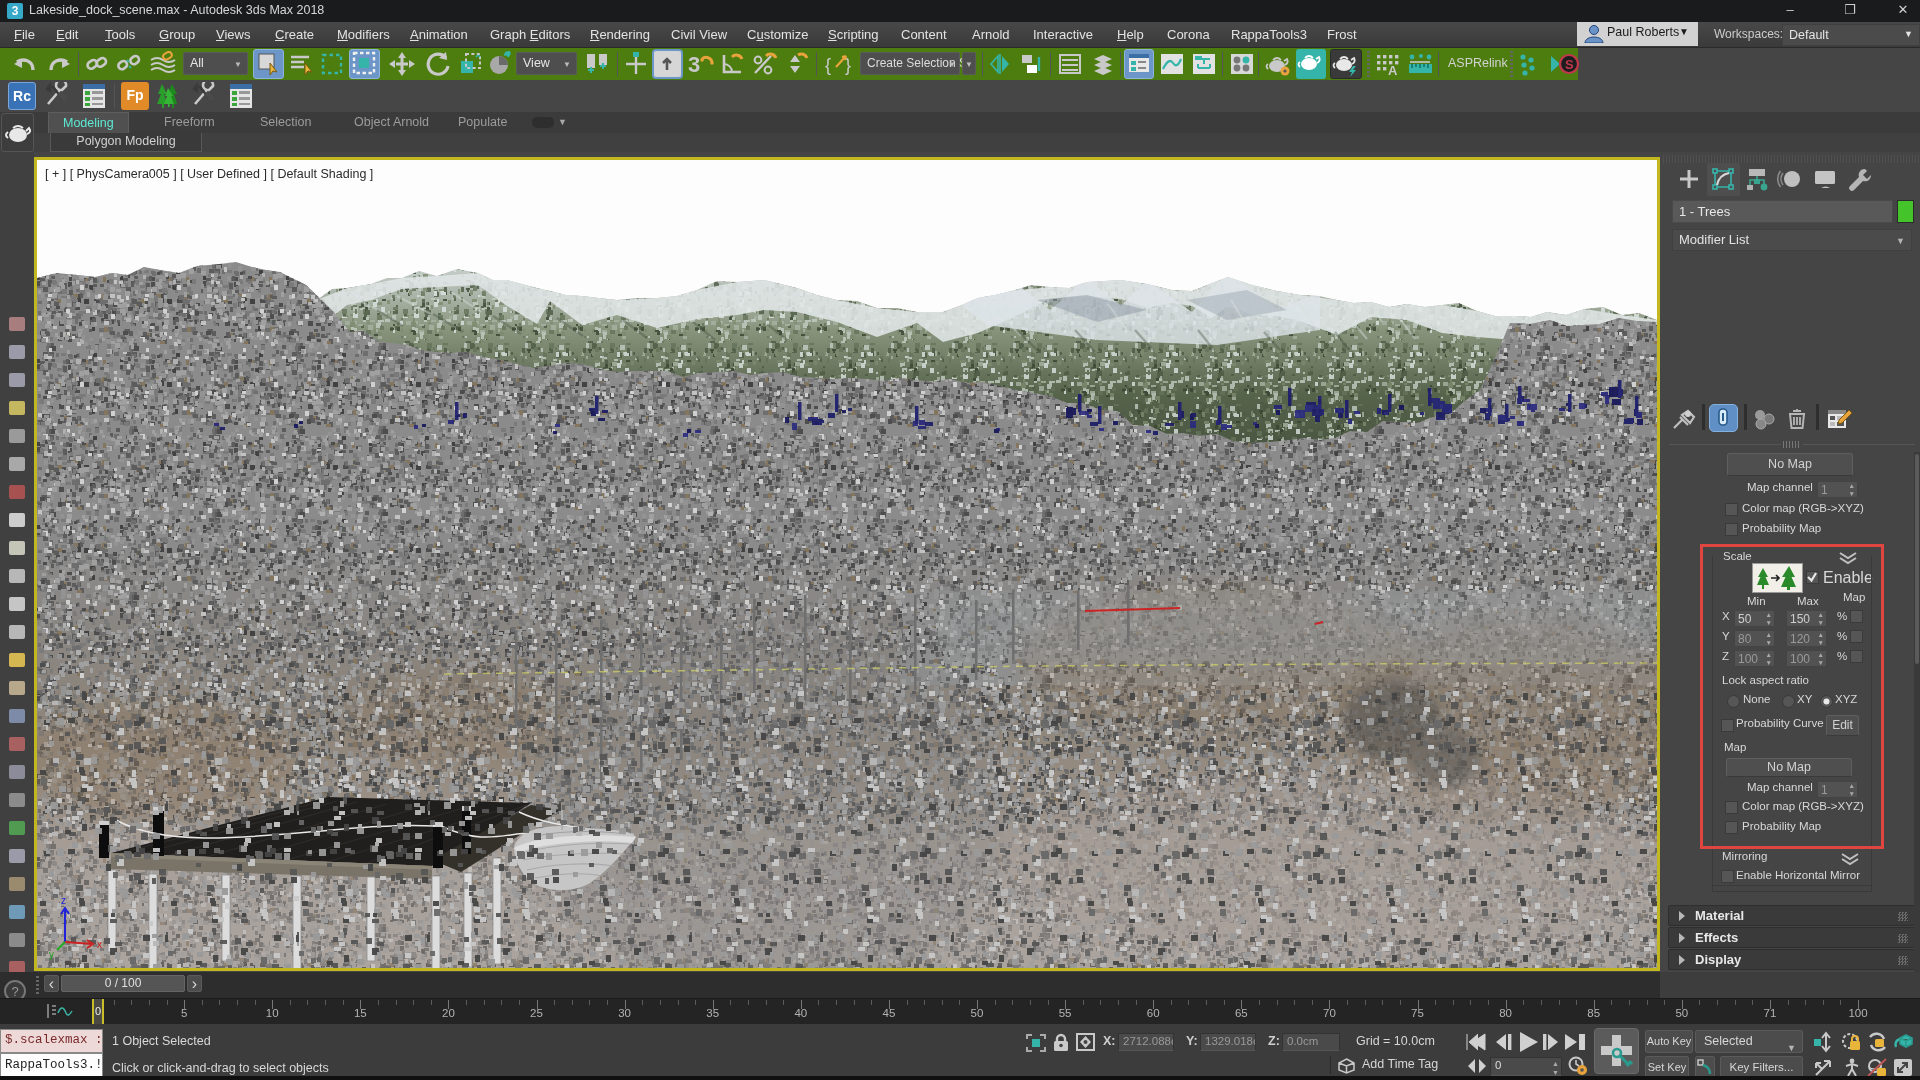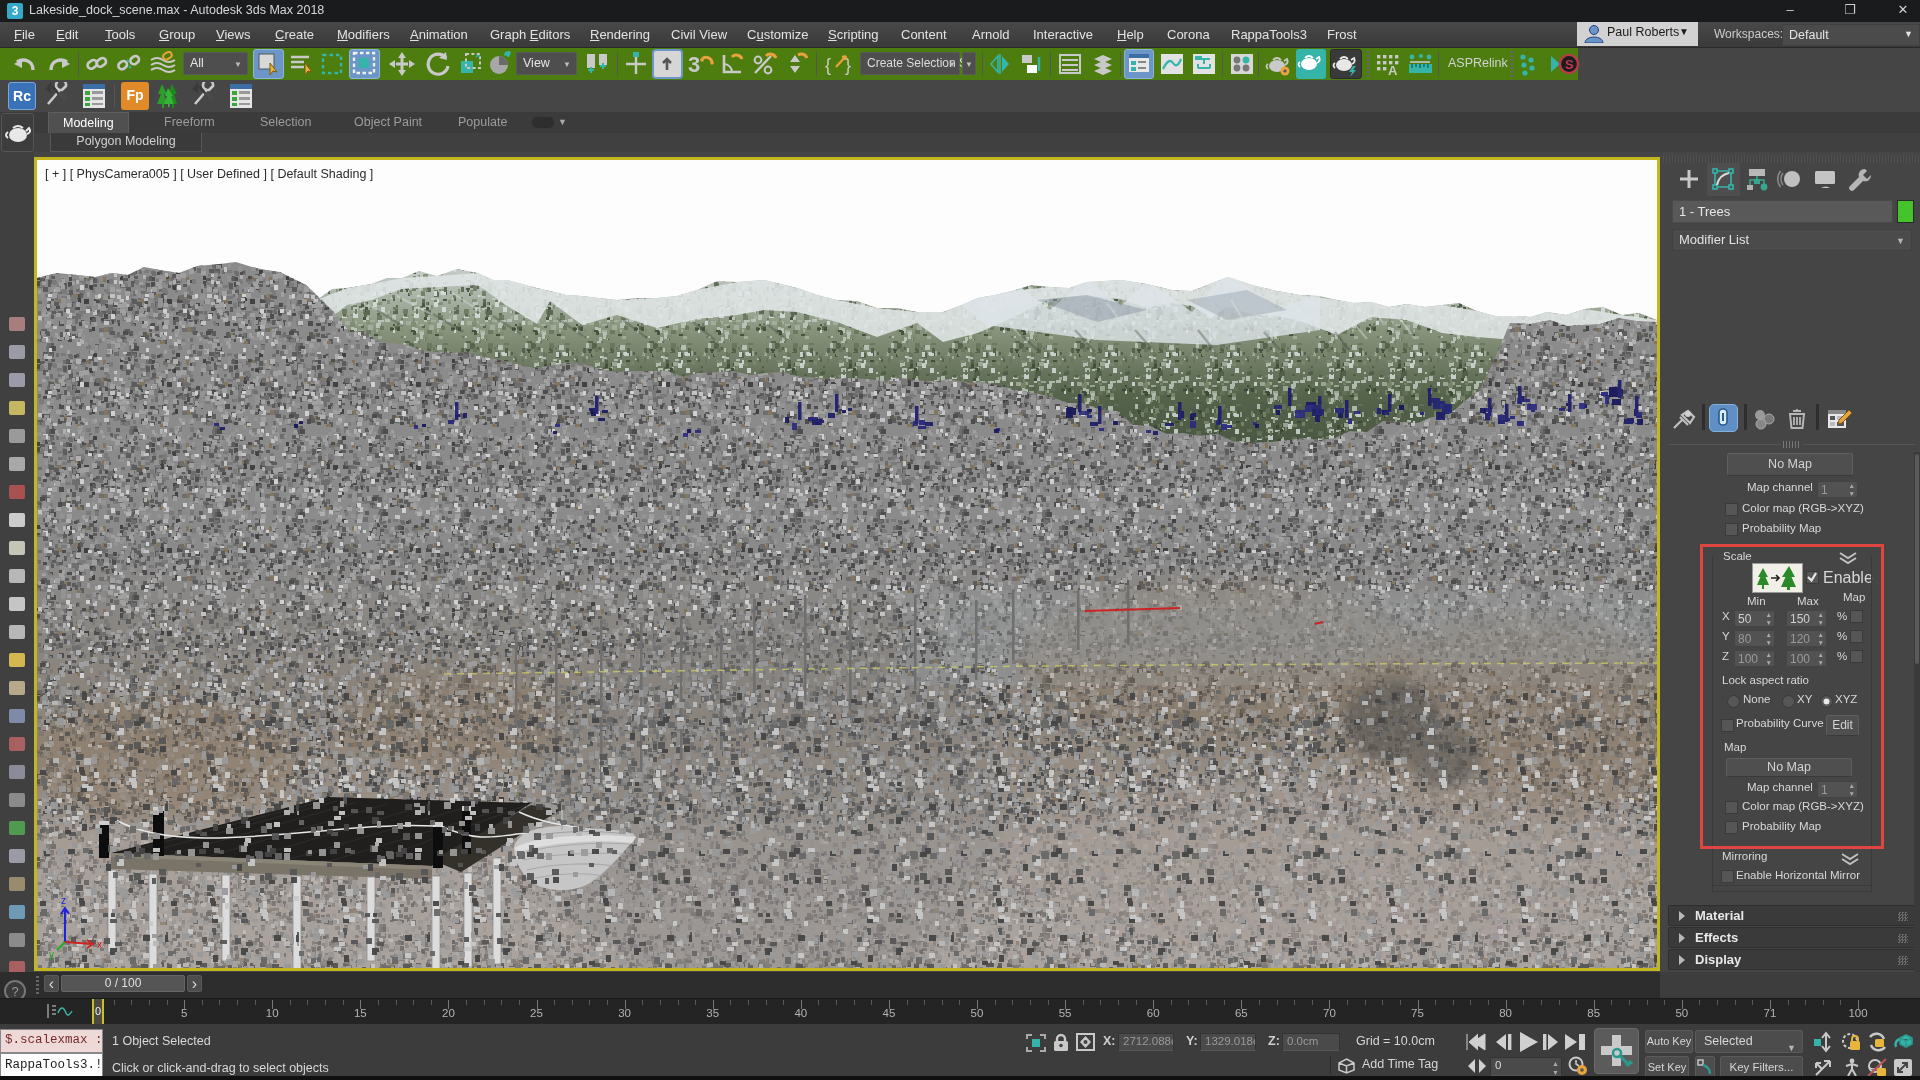--- a/index.html
+++ b/index.html
@@ -16,21 +16,21 @@
 #user { position:absolute; left:1577px; top:0; width:121px; height:24px; background:#d2d2d2; color:#1a1a1a; font-size:12.5px; }
 #wslab { position:absolute; left:1714px; top:5px; color:#cccccc; font-size:12px; }
 #wsdd { position:absolute; left:1782px; top:2px; width:138px; height:22px; background:#4b4b4b; border:1px solid #404040; color:#e5e5e5; font-size:12.5px; padding:3px 6px; }
 
 #tb1 { left:0; top:48px; width:1578px; height:32px; background:#4d7c0f; }
 #tb2 { left:0; top:80px; width:1920px; height:32px; background:#464646;text-decoration:underline; }
 .sep { position:absolute; top:4px; width:1px; height:24px; background:#353535; border-right:1px solid #555; }
 
 #ribbon { left:0; top:112px; width:1920px; height:21px; background:#3b3b3b; color:#9c9c9c; font-size:12.5px; }
 .rtab { position:absolute; top:0; height:21px; padding:3px 14px; }
-.rtab.act { background:#505050; color:#ffffff; border:1px solid #5e5e5e; border-bottom:none; }
+.rtab.act { background:#505050; color:#5eead4; border:1px solid #5e5e5e; border-bottom:none; }
 #polyrow { left:0; top:133px; width:1920px; height:19px; background:#404040; }
 #polytab { position:absolute; left:50px; top:0; width:152px; height:19px; background:#3a3a3a; border:1px solid #585858; border-top:none; color:#d0d0d0; font-size:12.5px; text-align:center; line-height:17px; }
 #teapot { left:1px; top:113px; width:33px; height:39px; background:#3d3d3d; border:1px solid #555; border-radius:3px; }
 
 #vpwrap { left:34px; top:157px; width:1626px; height:814px; background:#c3b71f; }
 #vpin { position:absolute; left:3px; top:3px; width:1620px; height:808px; overflow:hidden; }
 
 #leftbar { left:0; top:152px; width:34px; height:820px; background:#404040; }
 .li { position:absolute; left:5px; width:24px; height:24px; border-radius:2px; }
 .lg { width:16px; height:14px; margin:5px auto; border-radius:2px; }
@@ -339,21 +339,21 @@
       <rect x="12" y="15" width="11" height="3" fill="#999"></rect>
       <rect x="5" y="21" width="5" height="3" fill="#3aa53a"></rect>
       <rect x="12" y="21" width="11" height="2" fill="#999"></rect>
     </svg>
   </div>
 
 <div class="abs" id="ribbon">
   <div class="rtab act" style="left:48px">Modeling</div>
   <div class="rtab" style="left:150px">Freeform</div>
   <div class="rtab" style="left:246px">Selection</div>
-  <div class="rtab" style="left:340px">Object Paint</div>
+  <div class="rtab" style="left:340px">Object Arnold</div>
   <div class="rtab" style="left:444px">Populate</div>
   <div style="position:absolute;left:532px;top:5px;width:22px;height:11px;background:#2e2e2e;border-radius:5px"></div>
   <div style="position:absolute;left:558px;top:5px;font-size:9px;color:#aaa">▼</div>
 </div>
 <div class="abs" id="polyrow">
     <div id="polytab">Polygon Modeling</div>
   </div>
 <div class="abs" id="teapot"><svg width="30" height="30" style="margin:4px 1px">
       <ellipse cx="15" cy="17" rx="9" ry="7" fill="#e8e8e8"></ellipse>
       <path d="M5 14 Q1 17 5 20 M24 16 Q29 14 26 10 L23 13" stroke="#e8e8e8" fill="none" stroke-width="2"></path>

